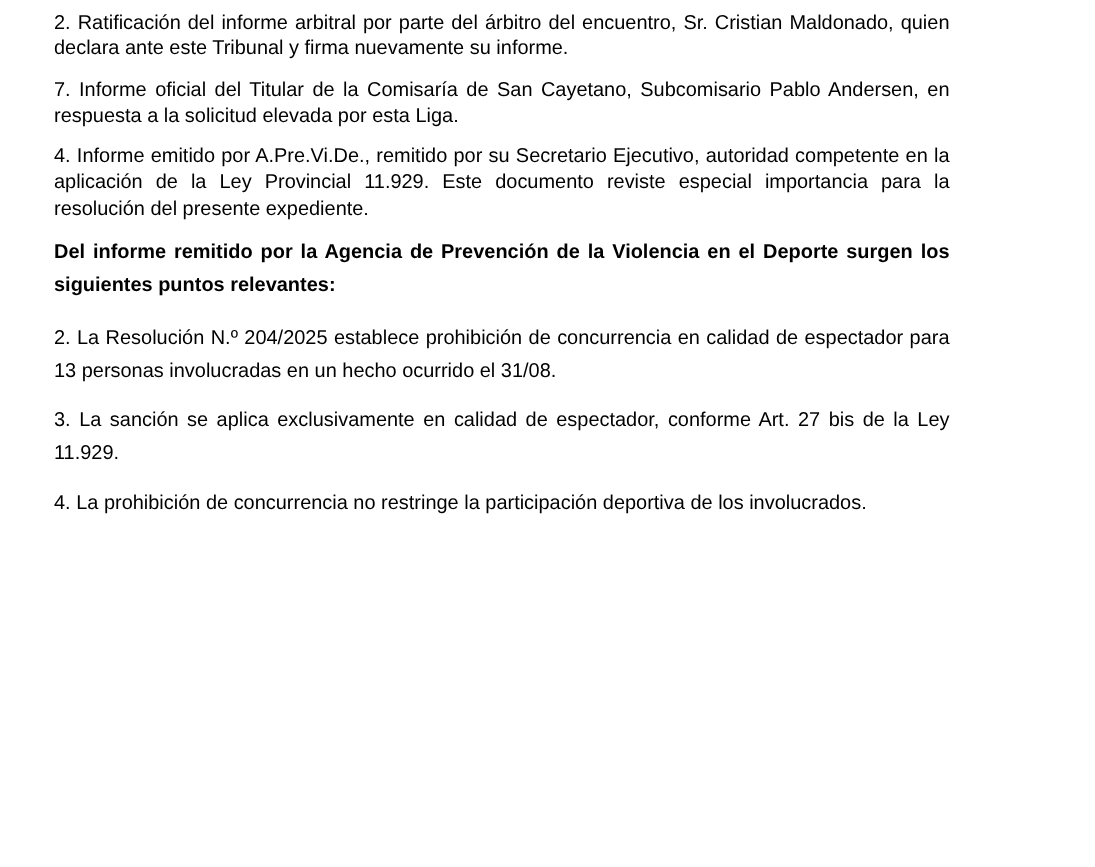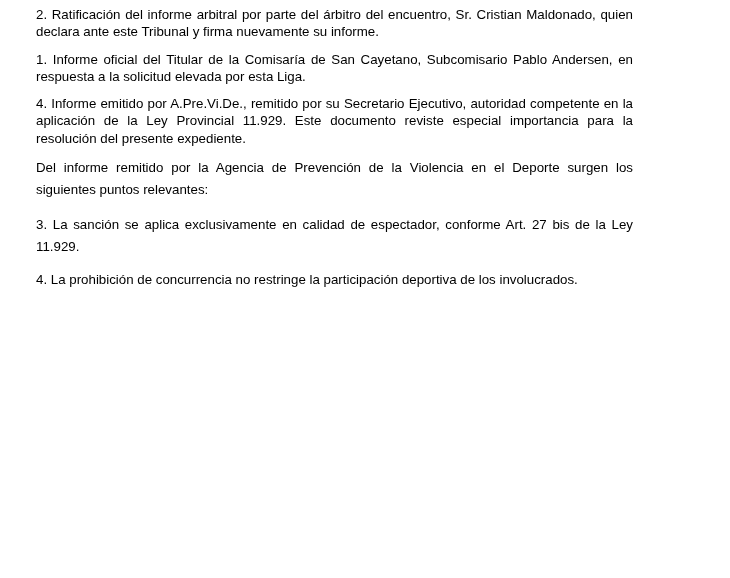--- a/index.html
+++ b/index.html
@@ -39,30 +39,32 @@
     margin: 0 0 11px 0;
     letter-spacing: 0.1px;
   }
   .spaced {
     line-height: 1.62;
     margin: 0 0 12px 0;
   }
   .intro {
     line-height: 1.62;
     margin: 0 0 14px 0;
+    font-weight: bold;
   }
 </style>
 </head>
 <body>
 
 <div class="page">
 
   <p class="para tight">2. Ratificación del informe arbitral por parte del árbitro del encuentro, Sr. Cristian Maldonado, quien declara ante este Tribunal y firma nuevamente su informe.</p>
-  <p class="para tight">1. Informe oficial del Titular de la Comisaría de San Cayetano, Subcomisario Pablo Andersen, en respuesta a la solicitud elevada por esta Liga.</p>
+  <p class="para tight">7. Informe oficial del Titular de la Comisaría de San Cayetano, Subcomisario Pablo Andersen, en respuesta a la solicitud elevada por esta Liga.</p>
   <p class="para tight">4. Informe emitido por A.Pre.Vi.De., remitido por su Secretario Ejecutivo, autoridad competente en la aplicación de la Ley Provincial 11.929. Este documento reviste especial importancia para la resolución del presente expediente.</p>
 
 
   <p class="para intro">Del informe remitido por la Agencia de Prevención de la Violencia en el Deporte surgen los siguientes puntos relevantes:</p>
 
+  <p class="para spaced">2. La Resolución N.º 204/2025 establece prohibición de concurrencia en calidad de espectador para 13 personas involucradas en un hecho ocurrido el 31/08.</p>
   <p class="para spaced">3. La sanción se aplica exclusivamente en calidad de espectador, conforme Art. 27 bis de la Ley 11.929.</p>
   <p class="para spaced">4. La prohibición de concurrencia no restringe la participación deportiva de los involucrados.</p>
 
 </div>
 
 </body></html>

